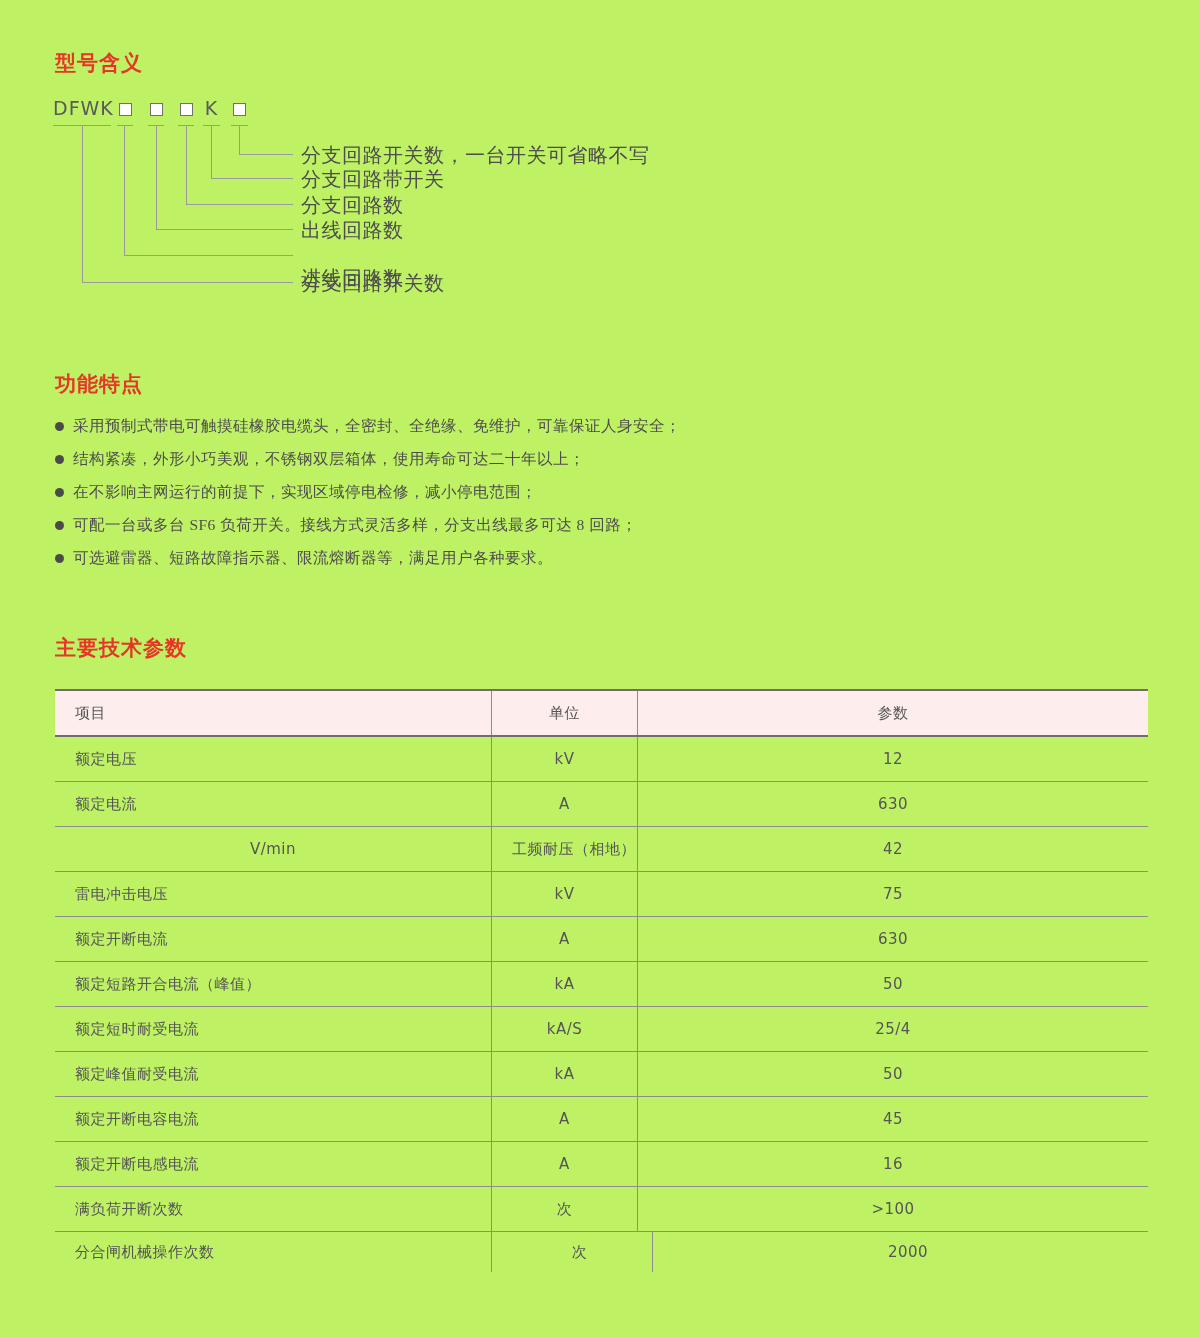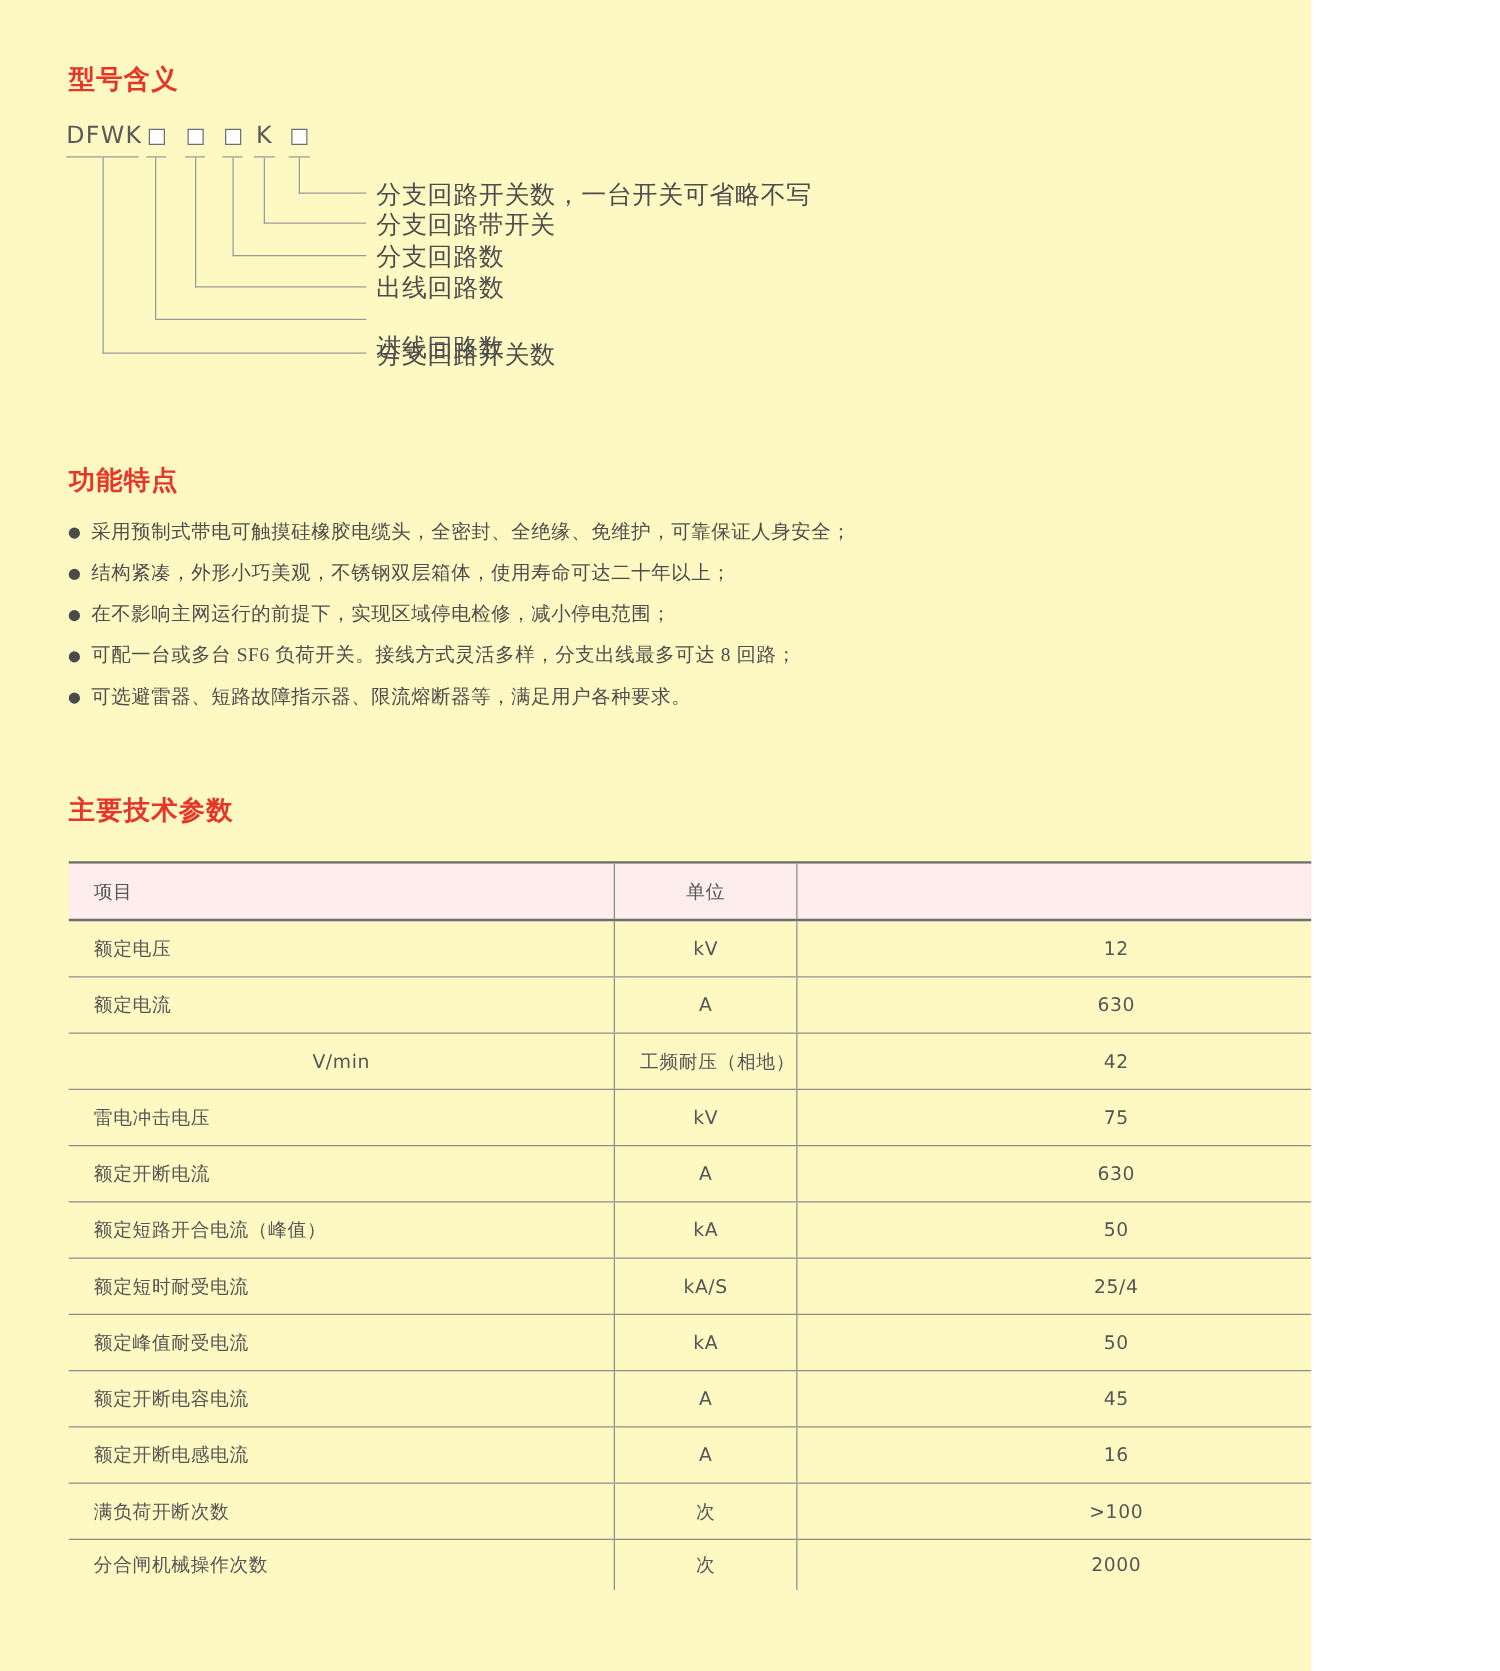--- a/index.html
+++ b/index.html
@@ -1,18 +1,18 @@
 <!DOCTYPE html>
 <html><head>
 <meta charset="utf-8">
 <style>
   * { margin:0; padding:0; box-sizing:border-box; }
   body { background:#ffffff; }
   .page {
-    position:relative; width:1049px; height:1337px; background:#fef9c3;
+    position:relative; width:1200px; height:1337px; background:#bef264;
     font-family:"DejaVu Sans","Liberation Sans",sans-serif; color:#4d4d4d; overflow:hidden;
   }
   .sec-title {
     position:absolute; left:55px; font-size:21px; font-weight:700;
     color:#e73527; letter-spacing:1px; line-height:26px;
   }
   
   .diagram { position:absolute; left:0; top:0; width:1200px; height:340px; }
   .mi {
     position:absolute; top:97px; height:29px; border-bottom:1px solid #9a9a9a;
@@ -34,21 +34,21 @@
   
   .ptable {
     position:absolute; left:55px; top:689px; width:1093px;
     border-top:2px solid #6e6e6e; font-size:15px; color:#555555; letter-spacing:0.5px;
   }
   .trow {
     display:grid; grid-template-columns:437px 146px 1fr;
     height:45px; border-bottom:1px solid #8d8d8d;
   }
   .trow.thead { background:#fdeeed; height:46px; border-bottom:2px solid #6e6e6e; }
-  .trow.last { height:40px; border-bottom:none; }
+  .trow.last { height:40px; border-bottom:none;gap:15px; }
   .c { display:flex; align-items:center; justify-content:center; height:100%; }
   .c1 { justify-content:flex-start; padding-left:20px; border-right:1px solid #8d8d8d; }
   .c2 { border-right:1px solid #8d8d8d; }
 </style>
 </head>
 <body>
 
 <div class="page">
 
   <div class="sec-title" style="top:50px;">型号含义</div>
@@ -101,20 +101,21 @@
         <span>可选避雷器、短路故障指示器、限流熔断器等，满足用户各种要求。</span>
       </li>
   </ul>
 
   <div class="sec-title" style="top:635px;">主要技术参数</div>
 
   <div class="ptable">
     <div class="trow thead">
       <div class="c c1">项目</div>
       <div class="c c2">单位</div>
+      <div class="c c3">参数</div>
     </div>
     <div class="trow">
       <div class="c c1">额定电压</div>
       <div class="c c2">kV</div>
       <div class="c c3">12</div>
     </div>
     <div class="trow">
       <div class="c c1">额定电流</div>
       <div class="c c2">A</div>
       <div class="c c3">630</div>

